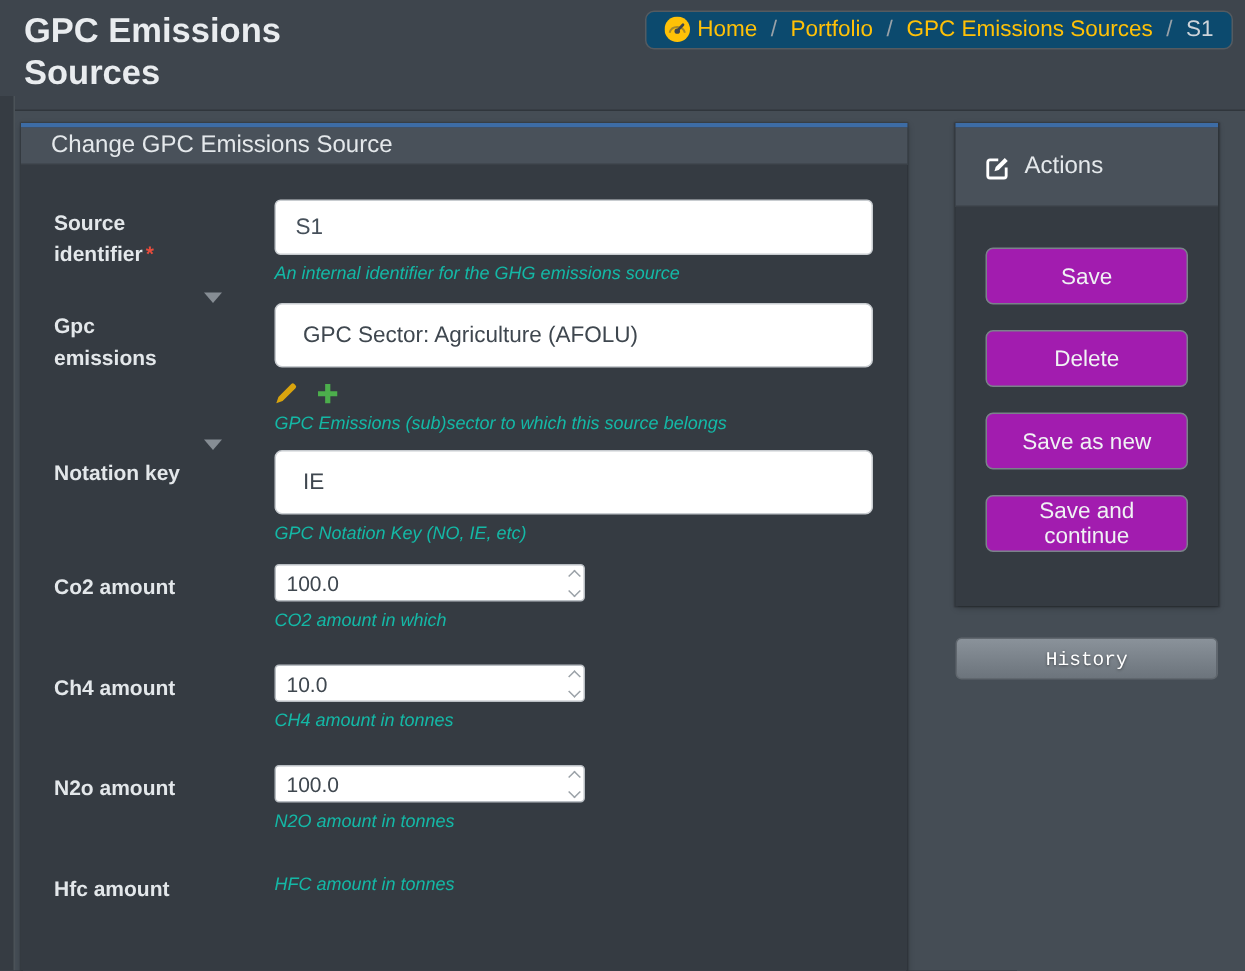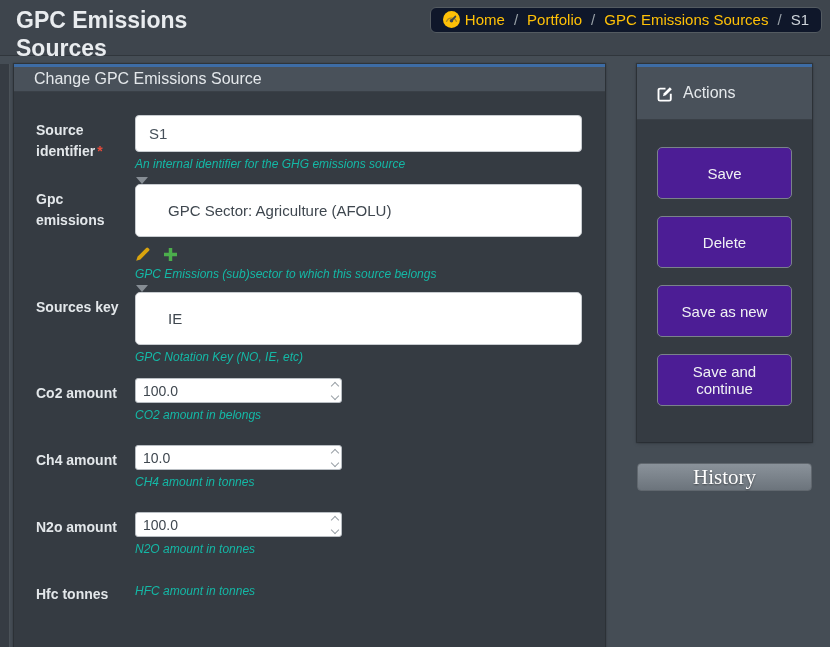--- a/index.html
+++ b/index.html
@@ -6,32 +6,32 @@
   html,body { margin:0; padding:0; }
   body {
     width:830px; height:647px; overflow:hidden;
     background:#454d55;
     font-family:"Liberation Sans", sans-serif;
     position:relative;
   }
 
   
   .navbar {
-    height:56px; background:#3e454d;
+    height:74px; background:#3e454d;
     border-bottom:1px solid #30363c;
     display:flex; justify-content:space-between; align-items:flex-start;
     padding:6px 8px 0 16px;
   }
   .page-title {
     margin:0; width:210px;
     font-size:23px; line-height:1.22; font-weight:700; color:#e9ecef;
   }
   .breadcrumb {
     display:flex; align-items:center; gap:9px;
-    background:#0f172a; border:1px solid #545b61; border-radius:6px;
+    background:#0c4a6e; border:1px solid #545b61; border-radius:6px;
     padding:3px 12px 4px; margin-top:1px;
     font-size:15px; white-space:nowrap;
   }
   .crumb-link { color:#ffc107; text-decoration:none; display:flex; align-items:center; gap:5px; cursor:pointer; }
   .crumb-sep { color:#99a1a8; }
   .crumb-current { color:#ced4da; }
 
   
   .sliver {
     position:absolute; left:0; top:64px; bottom:0; width:10px;
@@ -53,41 +53,41 @@
   }
   .card-header h5 {
     margin:0; font-size:16px; font-weight:400; color:#e4e8eb;
     display:flex; align-items:center; gap:9px;
   }
 
   
   .form-card { width:591px; }
   .form-card .card-body { padding:23px 23px 40px 22px; min-height:460px; }
 
-  .form-row { display:flex; position:relative; }
+  .form-row { display:flex; position:relative;gap:48px; }
   .m-text   { margin-bottom:12px; }
   .m-sel1   { margin-bottom:10px; }
   .m-sel2   { margin-bottom:13px; }
   .m-num    { margin-bottom:22px; }
   .flabel {
     width:99px; flex:none; padding-top:5px; padding-right:8px;
     color:#e3e7ea; font-weight:700; font-size:14px; line-height:1.5;
   }
   .req { color:#e74c3c; font-weight:700; margin-left:2px; }
   .fcontrol { flex:1; min-width:0; }
 
   .text-input {
     width:100%; height:37px; border:1px solid #c8ccd0; border-radius:4px;
     background:#fff; color:#46505a; font-size:15px; padding:0 13px;
     font-family:inherit; outline:none;
   }
   .select-box {
-    width:100%; height:53px; border:1px solid #c8ccd0; border-radius:5px;
+    width:100%; height:43px; border:1px solid #c8ccd0; border-radius:5px;
     background:#fff; color:#3f474f; font-size:15px;
-    display:flex; align-items:center; padding:0 32px; cursor:pointer;
+    display:flex; align-items:center; padding:0 18px; cursor:pointer;
   }
   .select-caret {
     position:absolute; left:100px; top:-7px;
     width:0; height:0;
     border-left:6px solid transparent; border-right:6px solid transparent;
     border-top:7px solid #868d94;
   }
   .related-icons { display:flex; gap:13px; margin-top:9px; align-items:center; }
   .icon-btn { display:inline-flex; cursor:pointer; }
 
@@ -111,29 +111,29 @@
   .chev.down { transform:rotate(45deg); }
 
   
   .right-col { width:175px; flex:none; }
   .actions-card .card-header { padding:17px 20px; }
   .actions-card .card-body {
     padding:27px 20px 36px;
     display:flex; flex-direction:column; align-items:center; gap:17px;
   }
   .action-btn {
-    width:135px; height:52px;
-    background:#4c1d95; border:1px solid #7a828a; border-radius:5px;
+    width:135px; height:38px;
+    background:#a21caf; border:1px solid #7a828a; border-radius:5px;
     color:#f0f2f4; font-size:15px; font-family:inherit; cursor:pointer;
   }
   .history-btn {
     margin-top:21px; width:100%; height:28px;
     border:1px solid #60676e; border-radius:4px;
     background:linear-gradient(#8a929a, #6c747c);
-    color:#fff; font-size:21px; font-family:Liberation Serif, serif;
+    color:#fff; font-size:13px; font-family:Liberation Mono, monospace;
     text-shadow:0 1px 2px rgba(0,0,0,.45); cursor:pointer;
   }
 </style>
 </head>
 <body>
 
 <header class="navbar">
   <h1 class="page-title">GPC Emissions Sources</h1>
 
   <nav class="breadcrumb">
@@ -193,38 +193,38 @@
                 <path d="M4.4 0 h3.2 v4.4 H12 v3.2 H7.6 V12 H4.4 V7.6 H0 V4.4 h4.4 z" fill="#4cae4c"></path>
               </svg>
             </span>
           </div>
           <div class="help">GPC Emissions (sub)sector to which this source belongs</div>
         </div>
       </div>
 
       <div class="form-row m-sel2">
         <span class="select-caret"></span>
-        <div class="flabel">Sources key</div>
+        <div class="flabel">Notation key</div>
         <div class="fcontrol">
           <div class="select-box">IE</div>
           <div class="help">GPC Notation Key (NO, IE, etc)</div>
         </div>
       </div>
 
       <div class="form-row m-num">
         <div class="flabel">Co2 amount</div>
         <div class="fcontrol">
           <div class="num-wrap">
             <input class="num-input" type="text" value="100.0" style="">
             <span class="spinner">
               <span class="chev up"></span>
               <span class="chev down"></span>
             </span>
           </div>
-          <div class="help">CO2 amount in belongs</div>
+          <div class="help">CO2 amount in which</div>
         </div>
       </div>
 
       <div class="form-row m-num">
         <div class="flabel">Ch4 amount</div>
         <div class="fcontrol">
           <div class="num-wrap">
             <input class="num-input" type="text" value="10.0" style="">
             <span class="spinner">
               <span class="chev up"></span>
@@ -243,21 +243,21 @@
             <span class="spinner">
               <span class="chev up"></span>
               <span class="chev down"></span>
             </span>
           </div>
           <div class="help">N2O amount in tonnes</div>
         </div>
       </div>
 
       <div class="form-row m-num">
-        <div class="flabel">Hfc tonnes</div>
+        <div class="flabel">Hfc amount</div>
         <div class="fcontrol">
           <div class="help">HFC amount in tonnes</div>
         </div>
       </div>
 
     </div>
   </section>
 
   <aside class="right-col">
     <section class="card actions-card">

